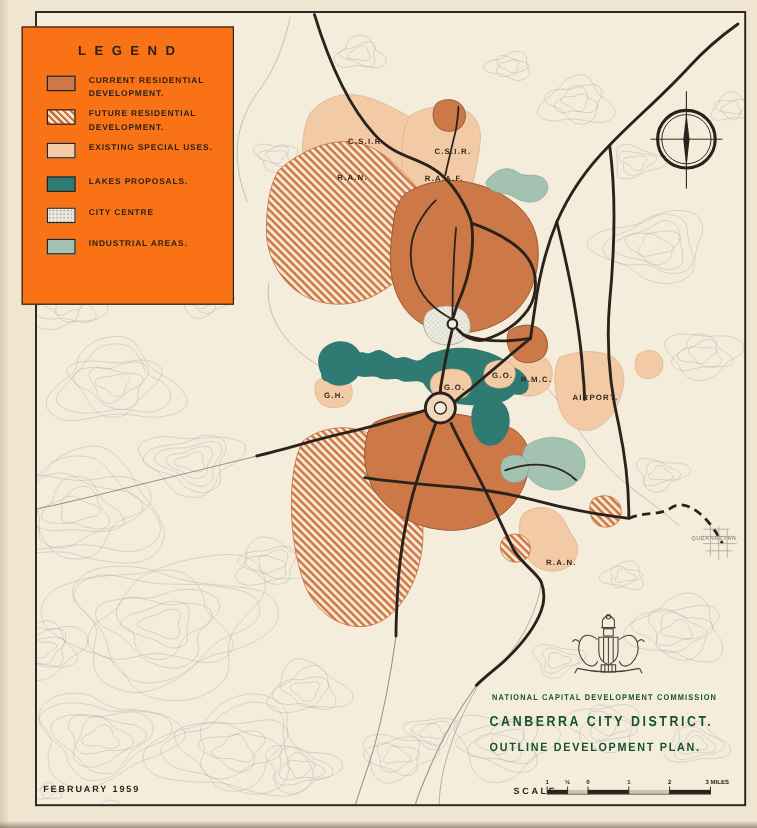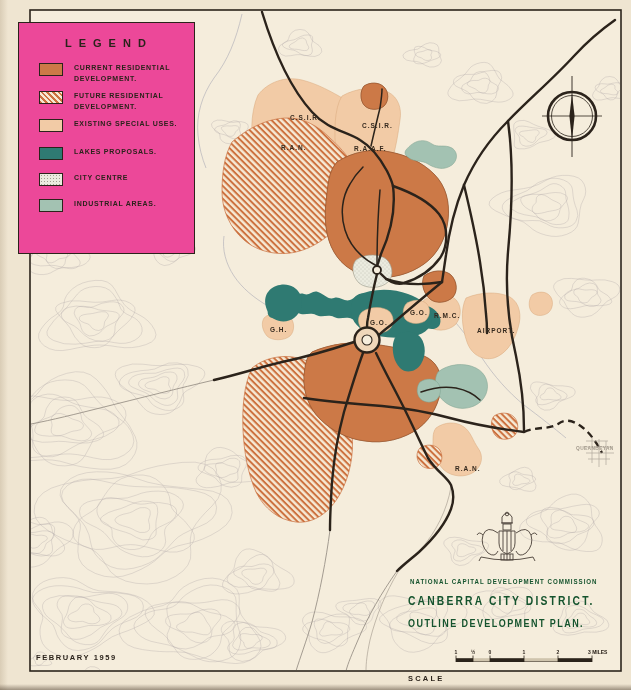--- a/index.html
+++ b/index.html
@@ -34,21 +34,21 @@
   .maplbl{font:bold 6.5px "Liberation Sans",sans-serif;letter-spacing:1px;fill:#35291e}
   .maplbl.muted{font-size:4.8px;letter-spacing:.4px;fill:#a39a8c}
   .sctick{font:bold 5px "Liberation Sans",sans-serif;fill:#2b231b;text-anchor:middle}
   .sctick.last{text-anchor:start}
   .crest{stroke:#4a4038;fill:none;stroke-width:.9}
   .compass{stroke:#2b231b;fill:none}
 
   
   .legend{
     position:absolute;left:18px;top:22px;width:177px;height:232px;
-    background:#ec4899;border:1.6px solid #2b231b;box-sizing:border-box;
+    background:#f97316;border:1.6px solid #2b231b;box-sizing:border-box;
     padding:12px 0 0 20px;
   }
   .legend-title{font:bold 11px "Liberation Sans",sans-serif;letter-spacing:7px;
     color:#2b231b;margin:2px 0 14px 26px;}
   .legend-row{display:flex;align-items:flex-start;margin-bottom:10.5px;height:14px;}
   .sw{width:24px;height:13px;border:1.2px solid #2b231b;flex:none;margin-right:11px;box-sizing:border-box;}
   .sw0{background:#cc7947;}
   .sw1{background:repeating-linear-gradient(45deg,#cd7240 0 1.8px,#f6e9d4 1.8px 4px);}
   .sw2{background:#f2cba6;}
   .sw3{background:#2f7a72;}
@@ -58,22 +58,22 @@
     color:#2b231b;line-height:1.5;width:108px;}
 
   
   .tb{position:absolute;left:408px;top:578px;width:212px;color:#14532d;}
   .tb-agency{font:bold 7px "Liberation Sans",sans-serif;letter-spacing:1.1px;
     transform:scaleX(.88);transform-origin:left;white-space:nowrap;margin:0 0 9px 2px;}
   .tb-title{font:bold 12px "Liberation Sans",sans-serif;letter-spacing:2.5px;
     transform:scaleX(.86);transform-origin:left;white-space:nowrap;margin:0 0 10px 0;}
   .tb-sub{font:bold 10px "Liberation Sans",sans-serif;letter-spacing:1.6px;
     transform:scaleX(.9);transform-origin:left;white-space:nowrap;margin:0;}
-  .scale-label{position:absolute;left:408px;top:655px;
-    font:bold 7.5px "Liberation Sans",sans-serif;letter-spacing:2.2px;color:#2b231b;margin-top:19px;}
+  .scale-label{position:absolute;left:428px;top:655px;
+    font:bold 7.5px "Liberation Sans",sans-serif;letter-spacing:2.2px;color:#2b231b;}
   .date-stamp{position:absolute;left:36px;top:653px;
     font:bold 7.5px "Liberation Sans",sans-serif;letter-spacing:1.6px;color:#2b231b;}
 </style>
 </head>
 <body>
 
 <div class="sheet">
 
   <svg width="631" height="690" viewBox="0 0 631 690">
     <defs>

